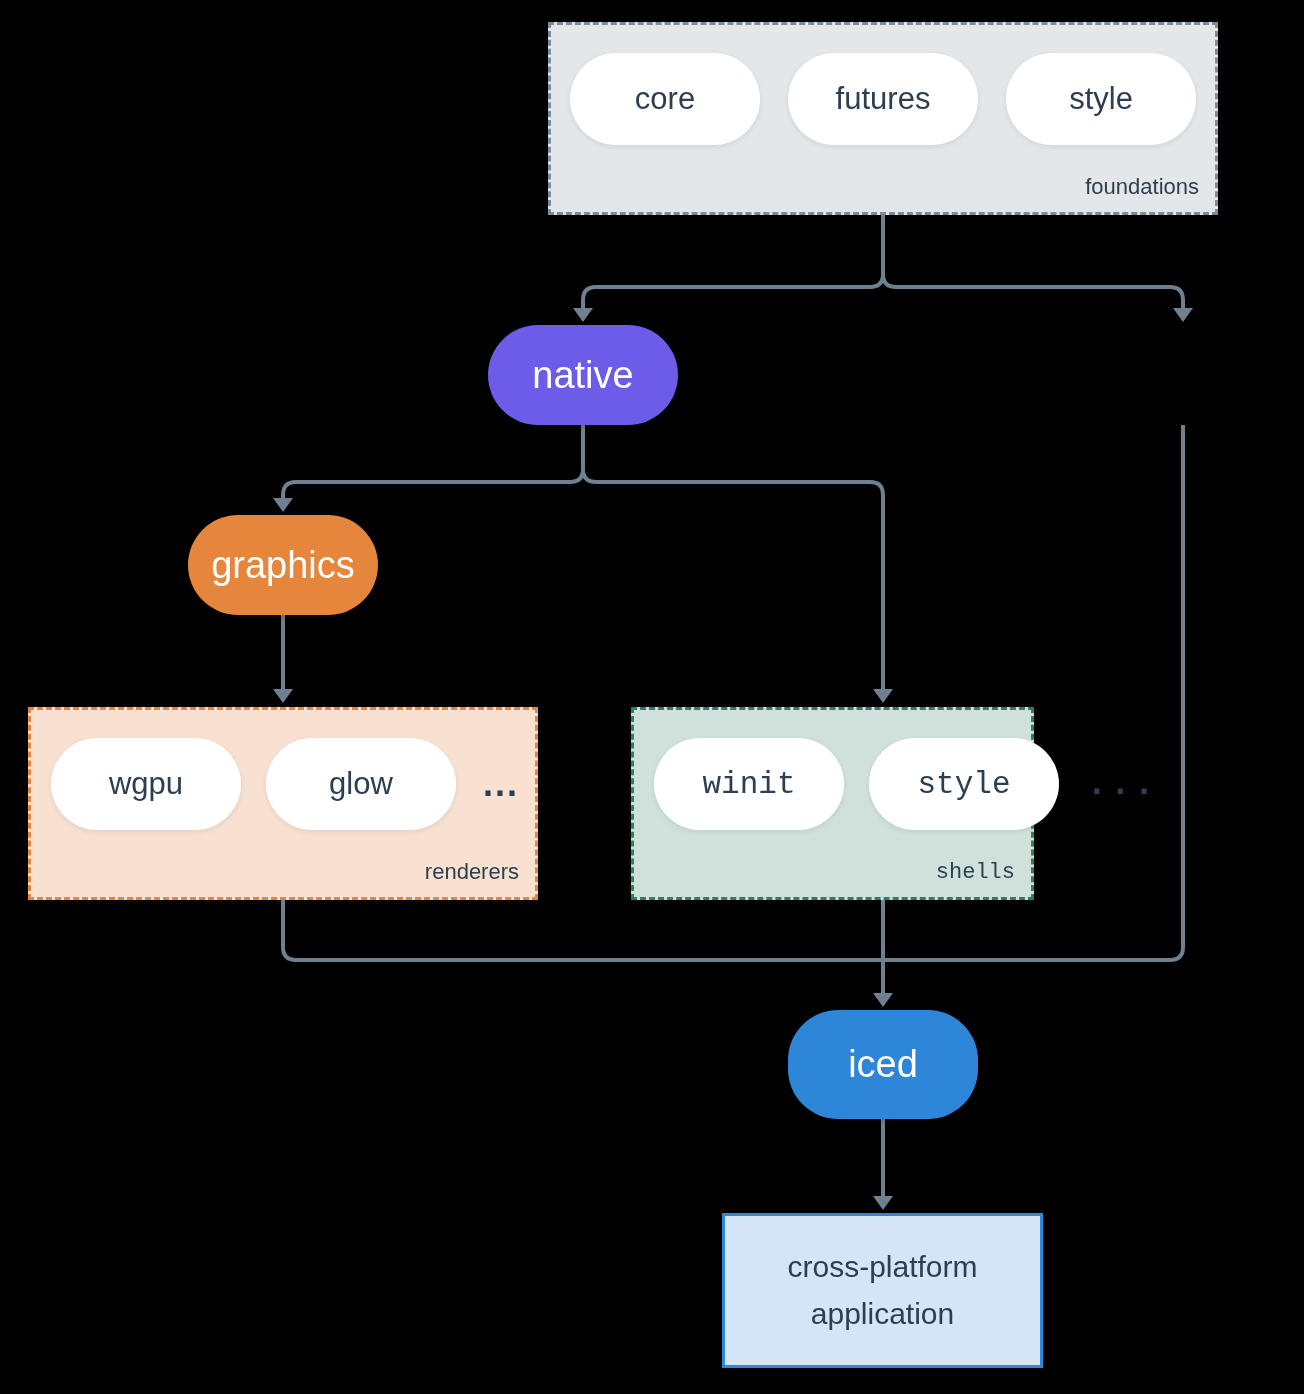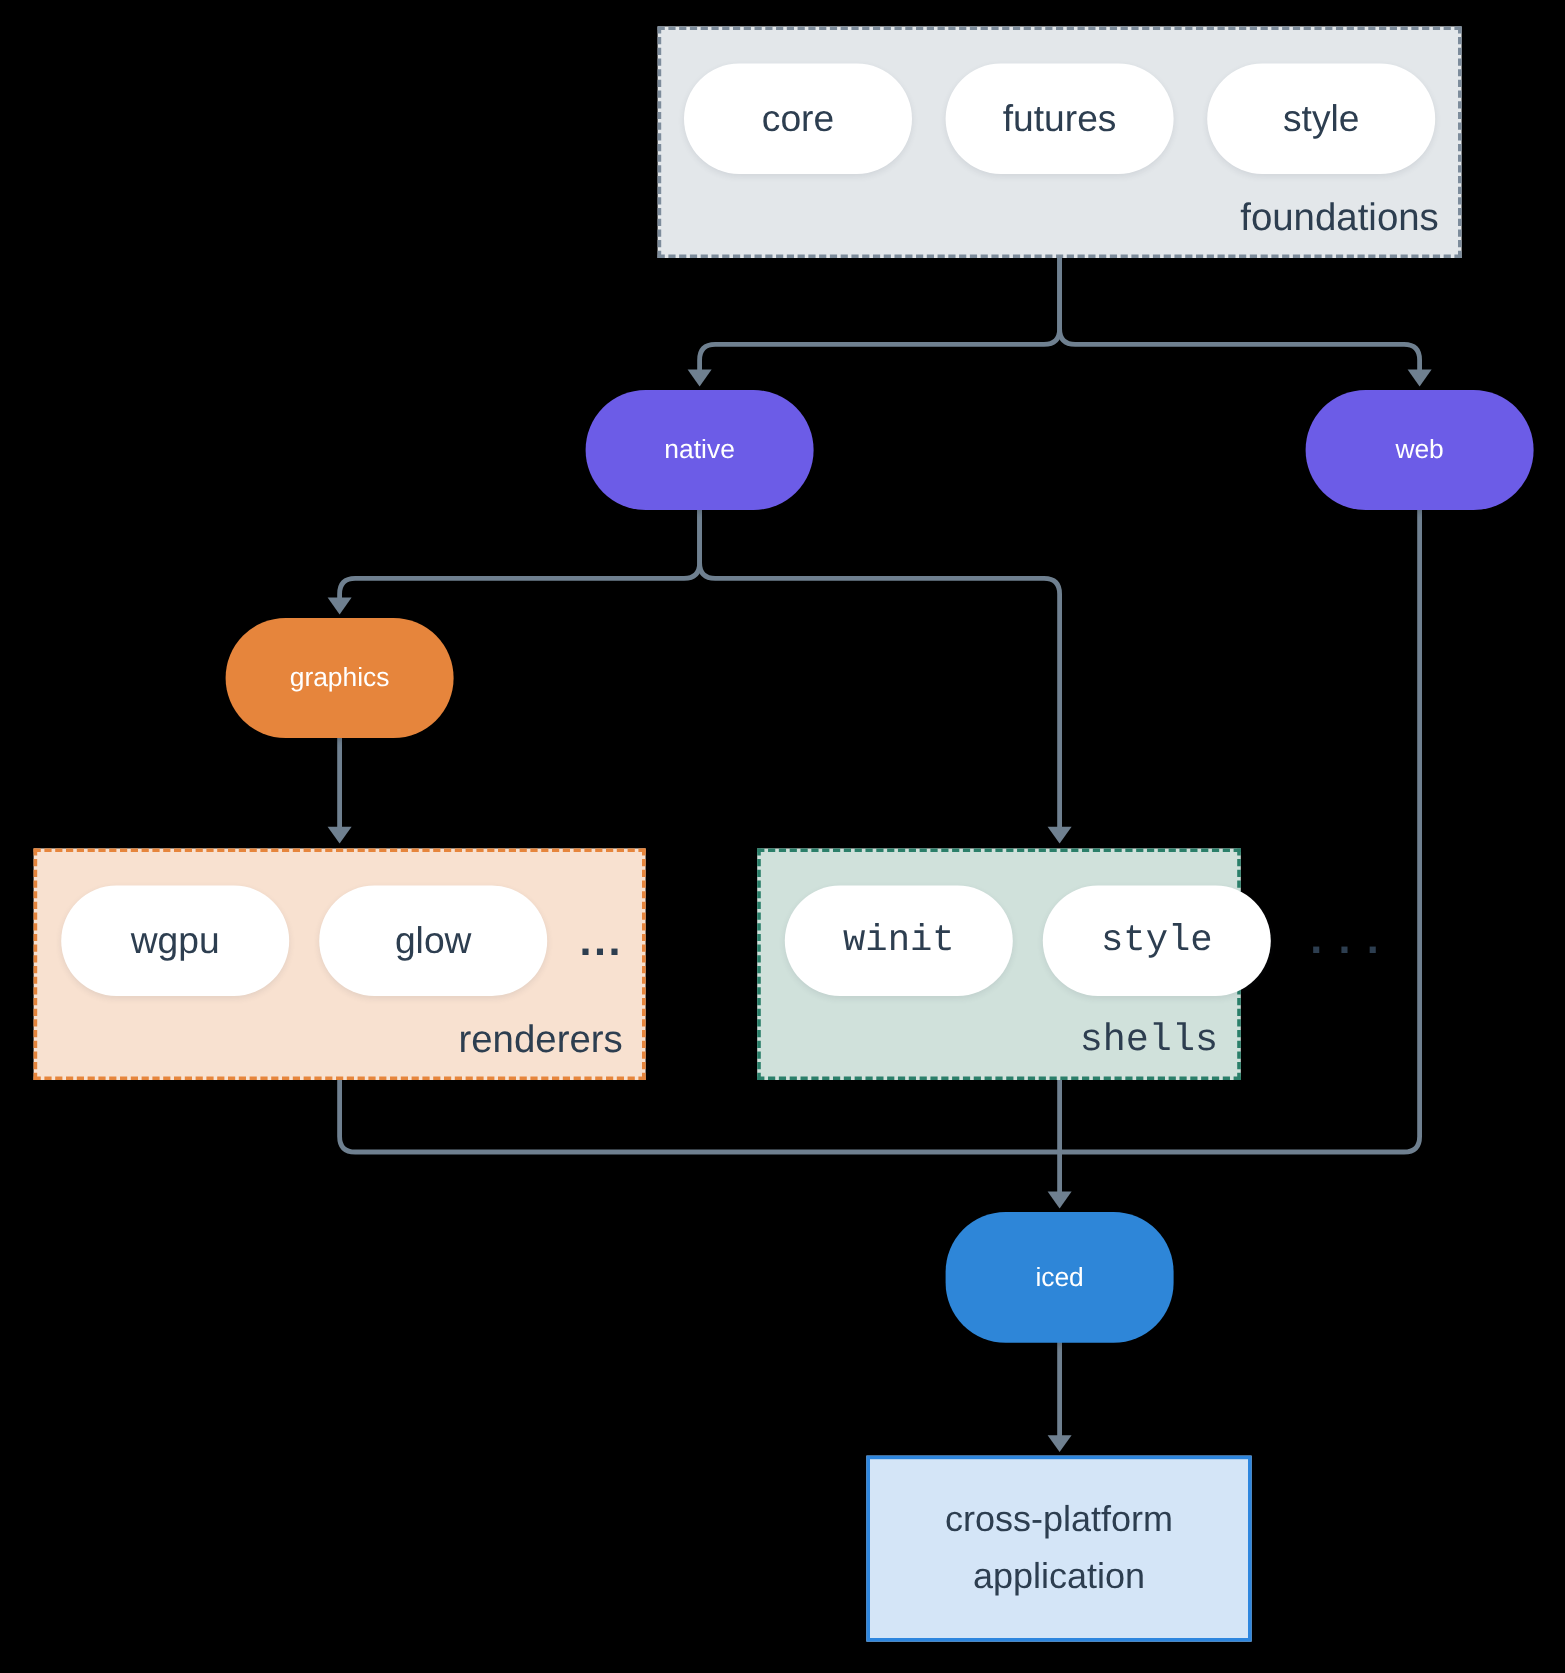--- a/index.html
+++ b/index.html
@@ -31,26 +31,26 @@
     width:190px;height:92px;border-radius:48px;background:#FFFFFF;
     display:flex;align-items:center;justify-content:center;flex:0 0 auto;
     color:#2D3E50;font-size:31px;
     box-shadow:0 2px 5px rgba(45,62,80,0.10);
   }
   .ellipsis{
     color:#2D3E50;font-size:36px;font-weight:bold;letter-spacing:2px;
     padding-left:2px;
   }
   .group-label{
-    position:absolute;right:16px;bottom:12px;color:#2D3E50;font-size:32px;
+    position:absolute;right:16px;bottom:12px;color:#2D3E50;font-size:22px;
   }
   .node{
     position:absolute;width:190px;height:100px;border-radius:50px;
     display:flex;align-items:center;justify-content:center;
-    color:#FFFFFF;font-size:22px;
+    color:#FFFFFF;font-size:38px;
     box-shadow:0 2px 5px rgba(0,0,0,0.18);
   }
   .node-native{left:488px;top:325px;background:#6C5CE7;}
   .node-web{left:1088px;top:325px;background:#6C5CE7;}
   .node-graphics{left:188px;top:515px;background:#E6853C;}
   .node-iced{left:788px;top:1010px;height:109px;background:#2E86D8;}
   .box-application{
     position:absolute;left:722px;top:1213px;width:321px;height:155px;
     box-sizing:border-box;background:#D4E5F7;border:3px solid #2E86DE;
     display:flex;align-items:center;justify-content:center;text-align:center;
@@ -95,21 +95,20 @@
   <div class="group group-foundations">
     <div class="pill-row">
       <div class="pill">core</div>
       <div class="pill">futures</div>
       <div class="pill">style</div>
     </div>
     <div class="group-label">foundations</div>
   </div>
 
   <div class="node node-native">native</div>
-  <div class="node node-web">web</div>
 
   <div class="node node-graphics">graphics</div>
 
   <div class="group group-renderers">
     <div class="pill-row">
       <div class="pill">wgpu</div>
       <div class="pill">glow</div>
       <div class="ellipsis">...</div>
     </div>
     <div class="group-label">renderers</div>

